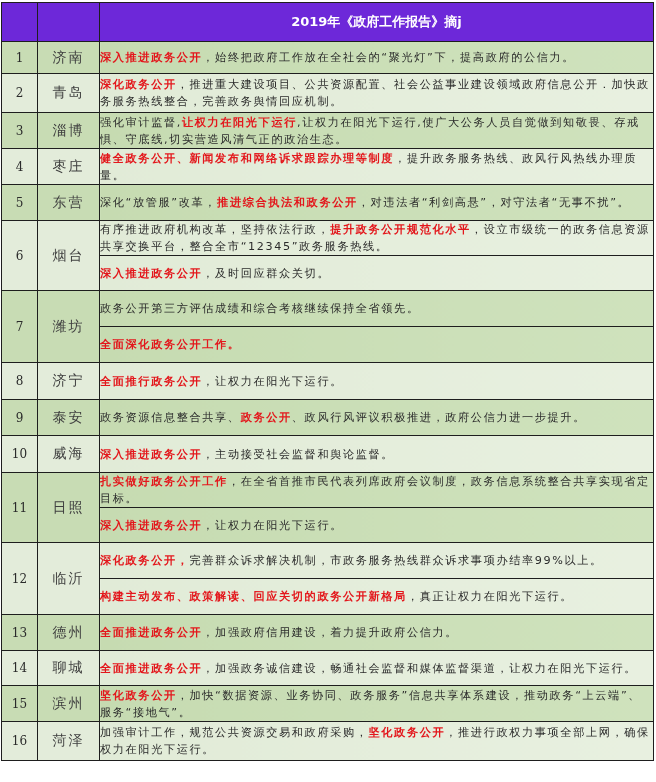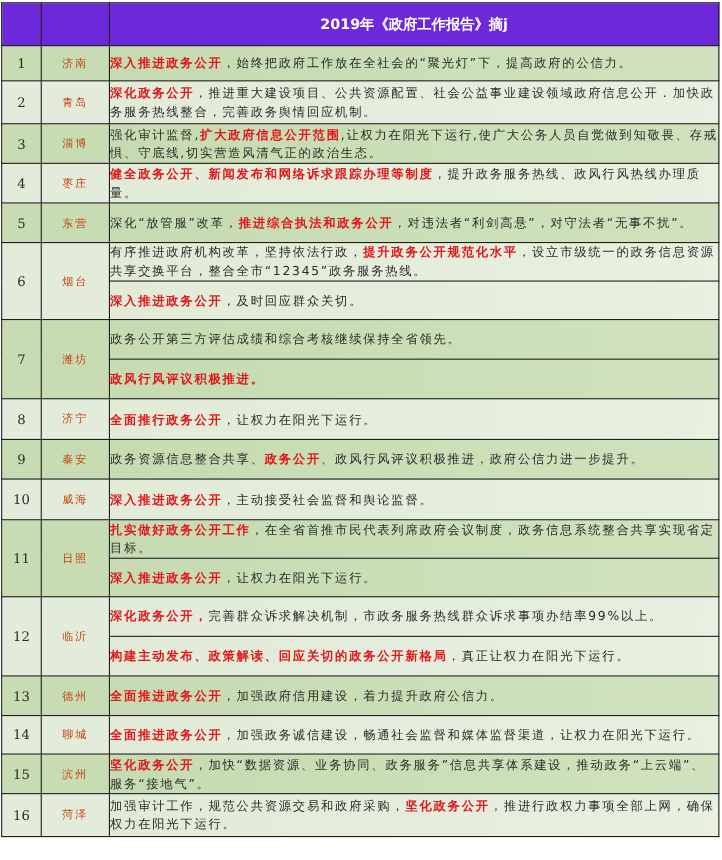--- a/index.html
+++ b/index.html
@@ -16,21 +16,21 @@
   }
   col.c-num { width: 36px; }
   col.c-city { width: 62px; }
   col.c-text { width: 554px; }
   th.hdr {
     background: #6d28d9; color: #ffffff; height: 38px;
     font-family: "DejaVu Sans", sans-serif; font-weight: bold; font-size: 13px;
     text-align: center;
   }
   td.num { text-align: center; font-family: "DejaVu Serif", "Liberation Serif", serif; font-size: 12px; color: #2b2b2b; }
-  td.city { text-align: center; font-size: 10px; color: #c2410c; letter-spacing: 2px; }
+  td.city { text-align: center; font-size: 14px; color: #404040; letter-spacing: 2px; }
   td.txt { font-size: 11.2px; color: #2b2b2b; line-height: 17px; padding: 1px 4px; letter-spacing: 1.6px; }
   .hl { color: #e3171c; font-weight: bold; }
   tr.odd td { background: #c8dcb4; }
   tr.even td { background: #e3ecda; }
   tr.odd td.txt { background: linear-gradient(90deg, #c6dbb1 0%, #cfe2bd 100%); }
   tr.even td.txt { background: linear-gradient(90deg, #e1ebd7 0%, #e8f0e0 100%); }
 </style>
 </head>
 <body>
 
@@ -54,21 +54,21 @@
         <td class="txt" style="height: 31px; margin-top: 28px;"><span></span><span class="hl">深入推进政务公开</span><span>，始终把政府工作放在全社会的“聚光灯”下，提高政府的公信力。</span></td>
       </tr>
       <tr class="even">
         <td class="num" rowspan="1">2</td>
         <td class="city" rowspan="1">青岛</td>
         <td class="txt" style="height: 38px;"><span></span><span class="hl">深化政务公开</span><span>，推进重大建设项目、公共资源配置、社会公益事业建设领域政府信息公开．加快政务服务热线整合，完善政务舆情回应机制。</span></td>
       </tr>
       <tr class="odd">
         <td class="num" rowspan="1">3</td>
         <td class="city" rowspan="1">淄博</td>
-        <td class="txt" style="height: 35px;"><span>强化审计监督,</span><span class="hl">扩大政府信息公开范围</span><span>,让权力在阳光下运行,使广大公务人员自觉做到知敬畏、存戒惧、守底线,切实营造风清气正的政治生态。</span></td>
+        <td class="txt" style="height: 35px;"><span>强化审计监督,</span><span class="hl">让权力在阳光下运行</span><span>,让权力在阳光下运行,使广大公务人员自觉做到知敬畏、存戒惧、守底线,切实营造风清气正的政治生态。</span></td>
       </tr>
       <tr class="even">
         <td class="num" rowspan="1">4</td>
         <td class="city" rowspan="1">枣庄</td>
         <td class="txt" style="height: 35px; margin-top: 20px;"><span></span><span class="hl">健全政务公开、新闻发布和网络诉求跟踪办理等制度</span><span>，提升政务服务热线、政风行风热线办理质量。</span></td>
       </tr>
       <tr class="odd">
         <td class="num" rowspan="1">5</td>
         <td class="city" rowspan="1">东营</td>
         <td class="txt" style="height: 35px;"><span>深化“放管服”改革，</span><span class="hl">推进综合执法和政务公开</span><span>，对违法者“利剑高悬”，对守法者“无事不扰”。</span></td>
@@ -80,21 +80,21 @@
       </tr>
       <tr class="even">
         <td class="txt" style="height: 34px;"><span></span><span class="hl">深入推进政务公开</span><span>，及时回应群众关切。</span></td>
       </tr>
       <tr class="odd">
         <td class="num" rowspan="2">7</td>
         <td class="city" rowspan="2">潍坊</td>
         <td class="txt" style="height: 35px;"><span>政务公开第三方评估成绩和综合考核继续保持全省领先。</span><span class="hl"></span><span></span></td>
       </tr>
       <tr class="odd">
-        <td class="txt" style="height: 35px;"><span></span><span class="hl">政风行风评议积极推进。</span><span></span></td>
+        <td class="txt" style="height: 35px;"><span></span><span class="hl">全面深化政务公开工作。</span><span></span></td>
       </tr>
       <tr class="even">
         <td class="num" rowspan="1">8</td>
         <td class="city" rowspan="1">济宁</td>
         <td class="txt" style="height: 36px; margin-left: 39px;"><span></span><span class="hl">全面推行政务公开</span><span>，让权力在阳光下运行。</span></td>
       </tr>
       <tr class="odd">
         <td class="num" rowspan="1">9</td>
         <td class="city" rowspan="1">泰安</td>
         <td class="txt" style="height: 35px;"><span>政务资源信息整合共享、</span><span class="hl">政务公开</span><span>、政风行风评议积极推进，政府公信力进一步提升。</span></td>

